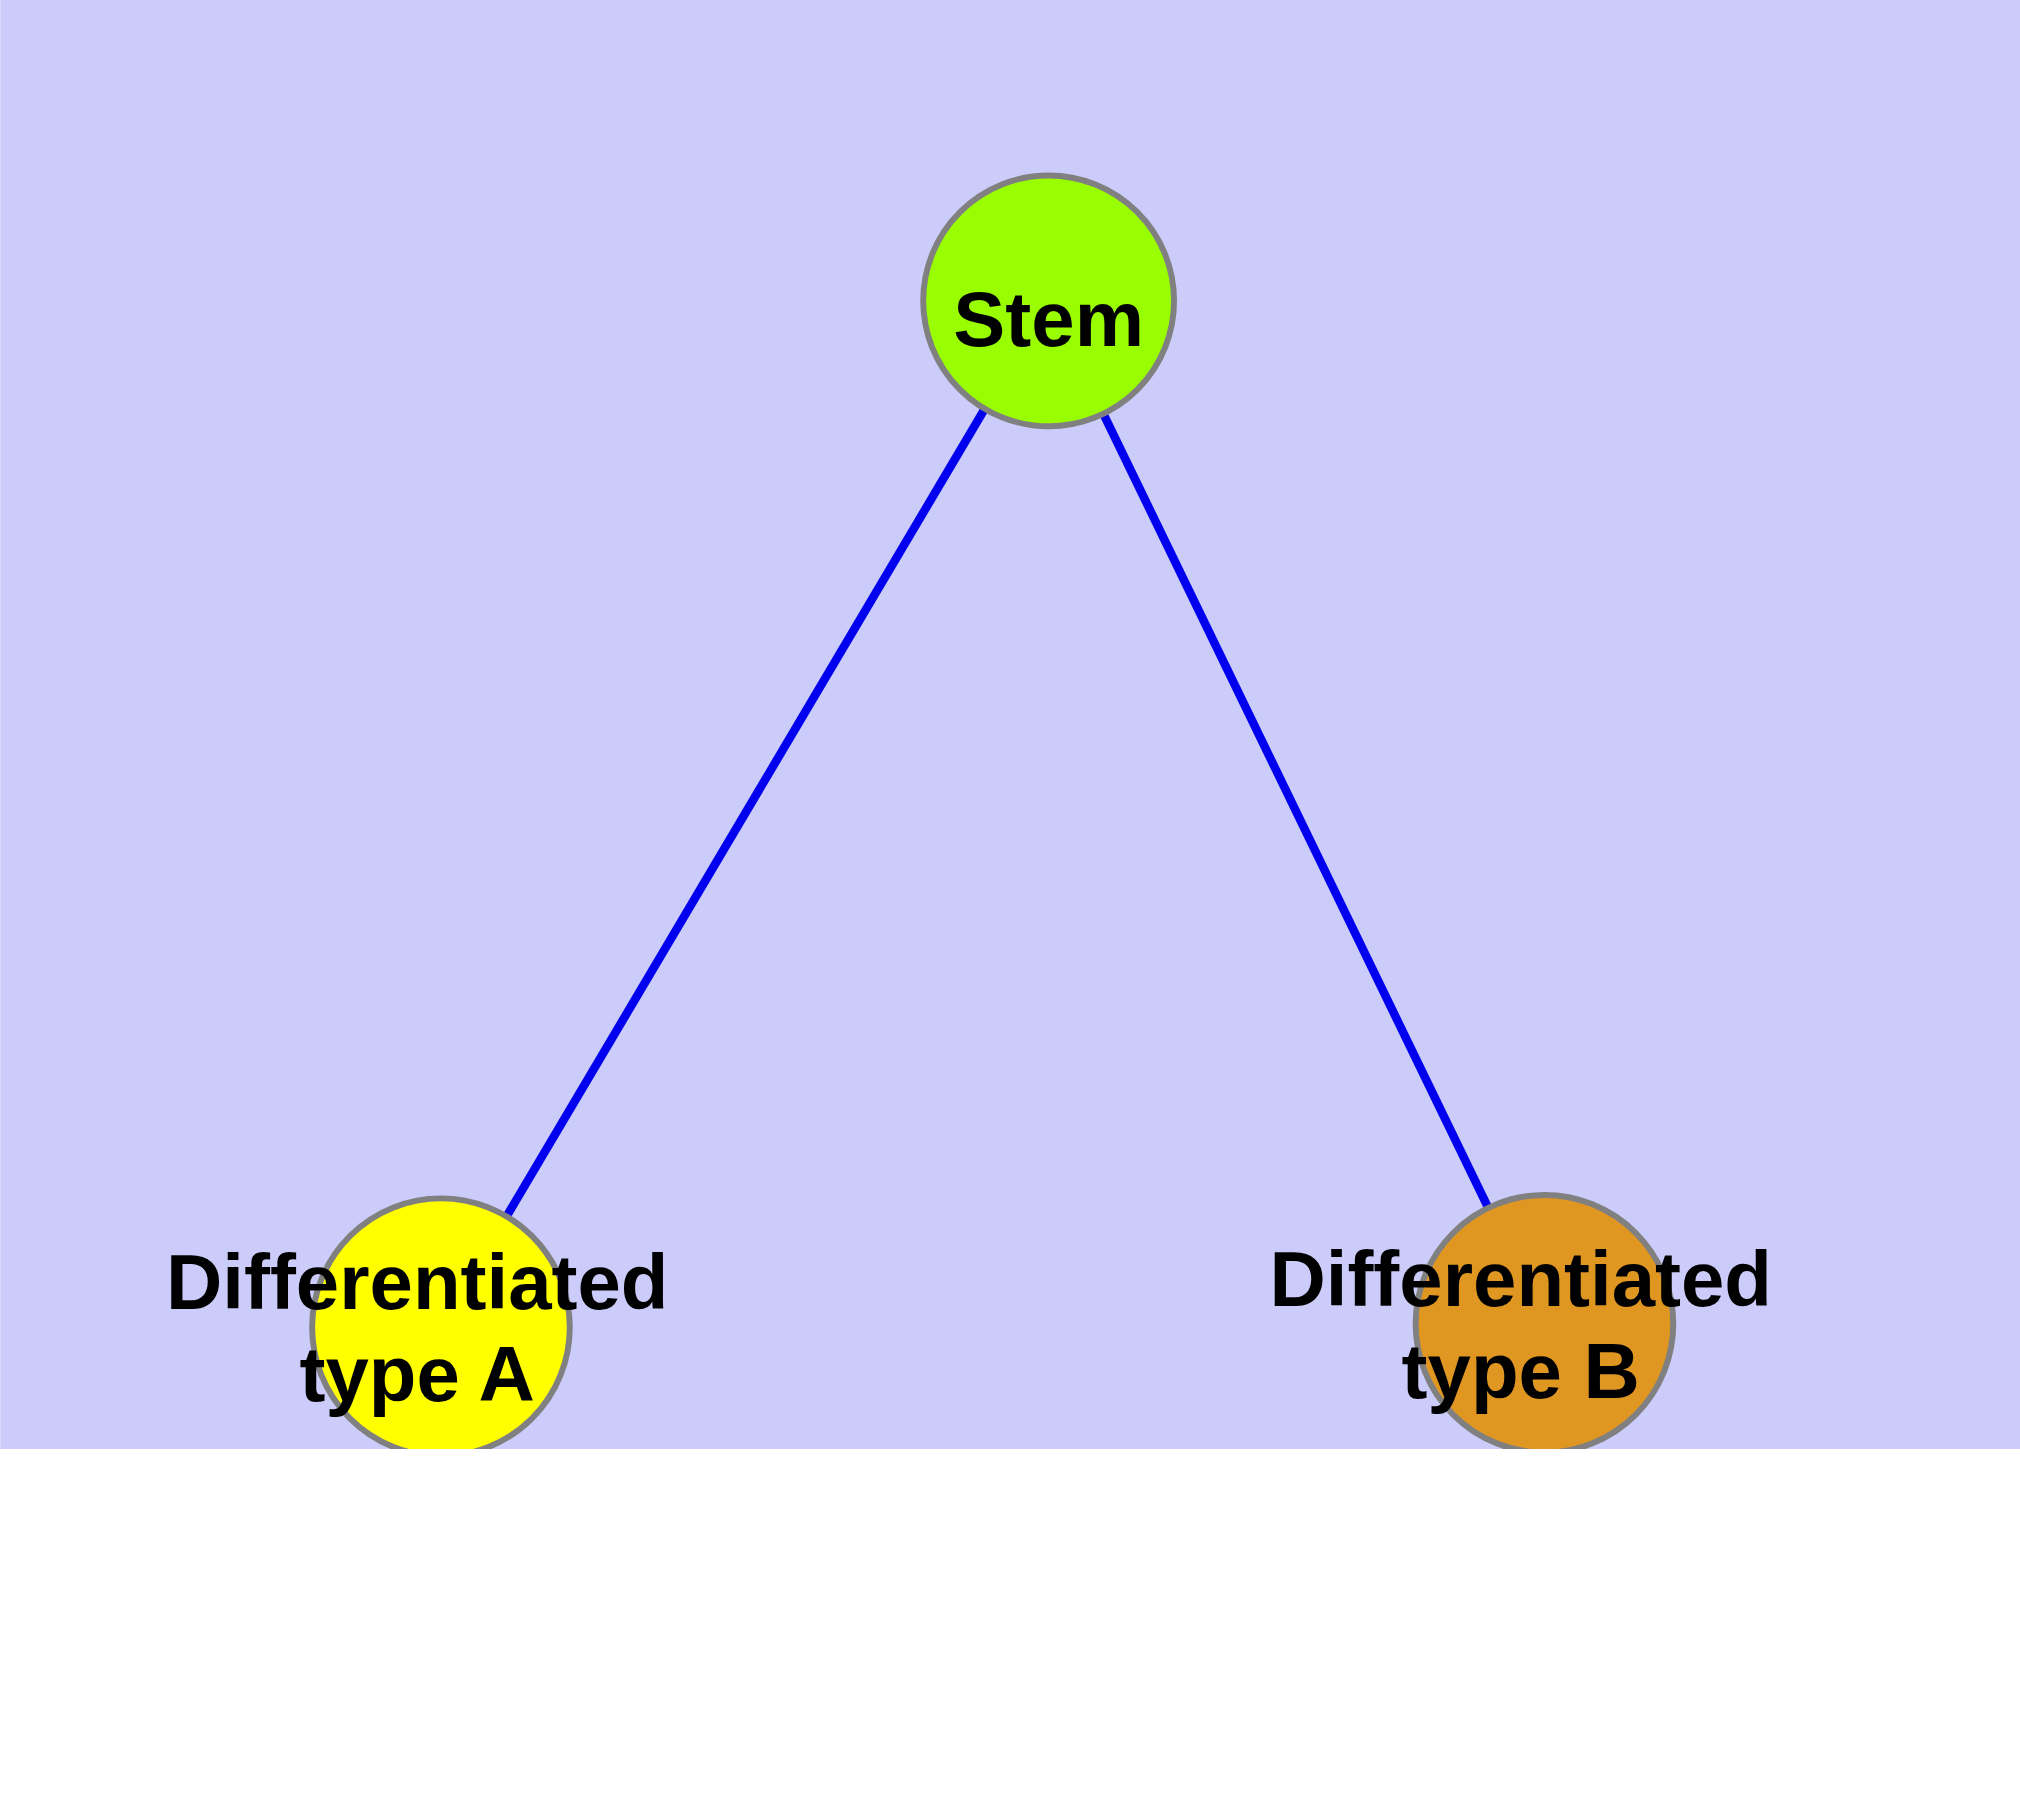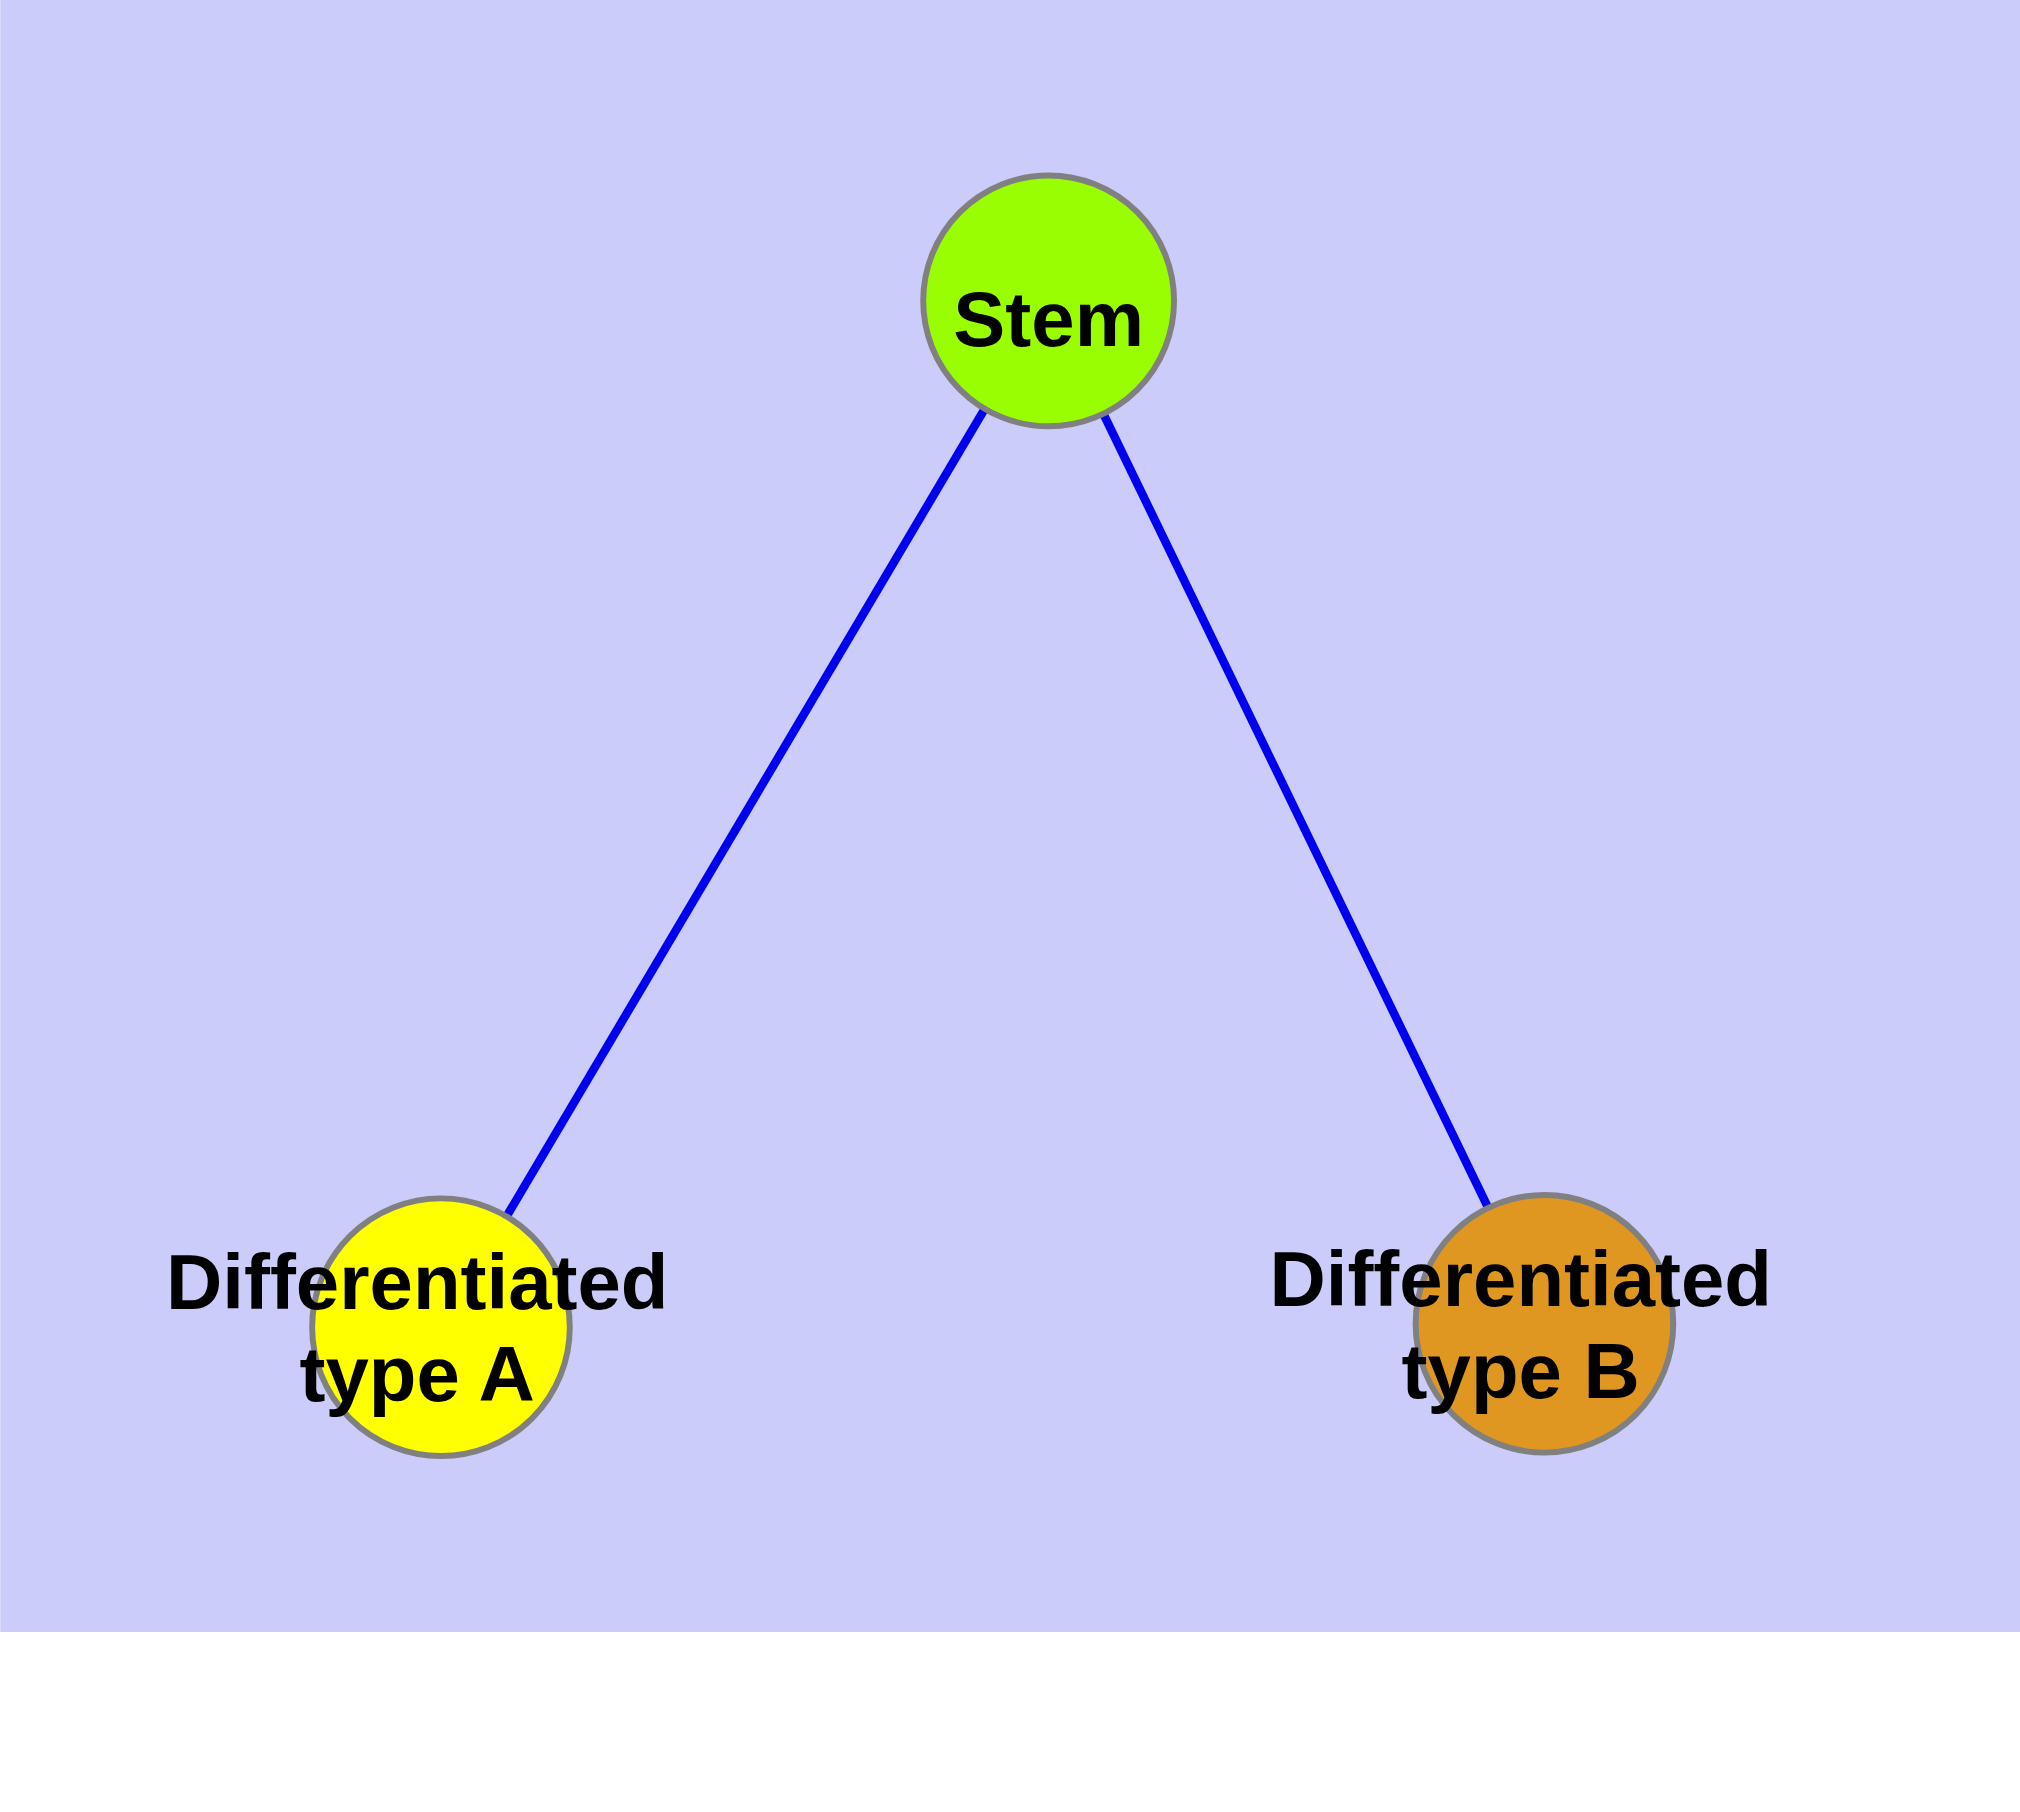--- a/index.html
+++ b/index.html
@@ -3,21 +3,21 @@
 <meta charset="utf-8">
 <style>
   html, body {
     margin: 0;
     padding: 0;
     background: #ffffff;
   }
   #canvas {
     position: relative;
     width: 2021px;
-    height: 1632px;
+    height: 1449px;
     overflow: hidden;
     font-family: "Liberation Sans", sans-serif;
     text-decoration: underline;
   }
   #graph-svg {
     position: absolute;
     top: 0;
     left: 0;
     width: 2021px;
     height: 1812px;

